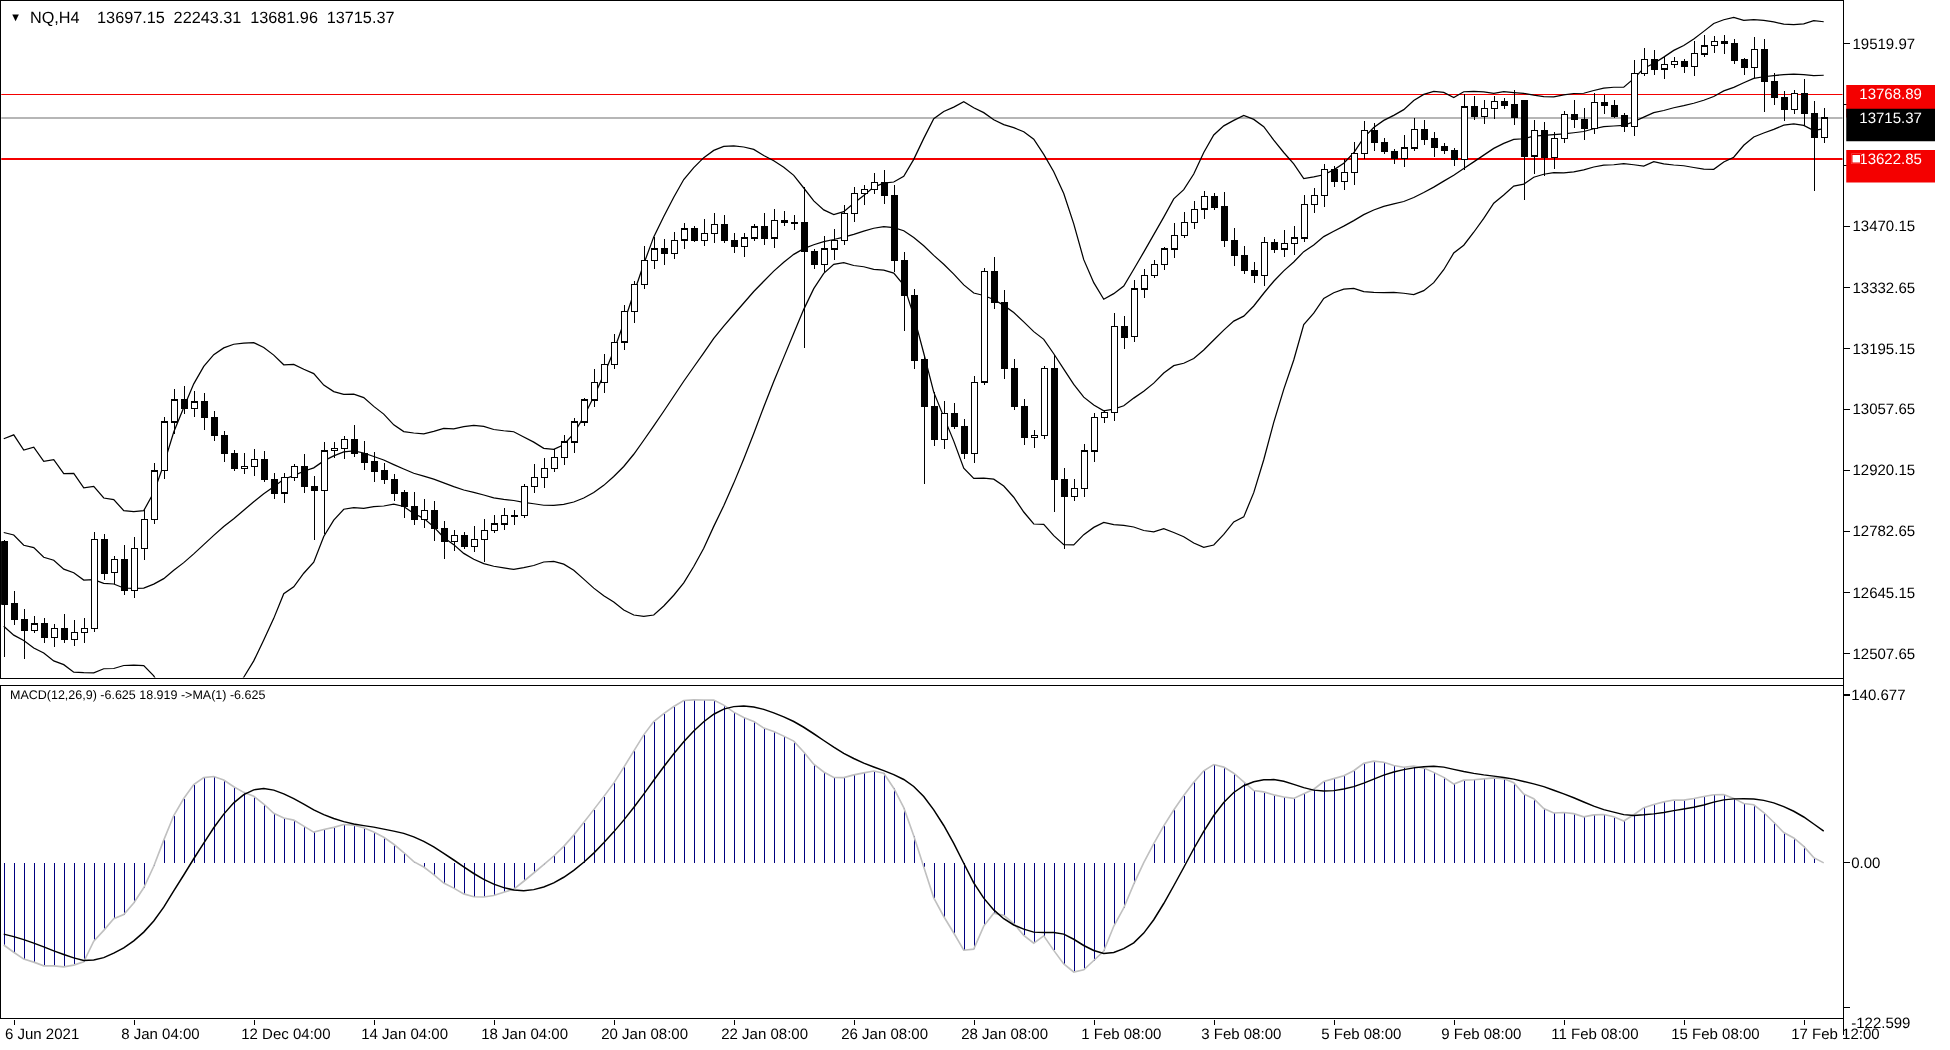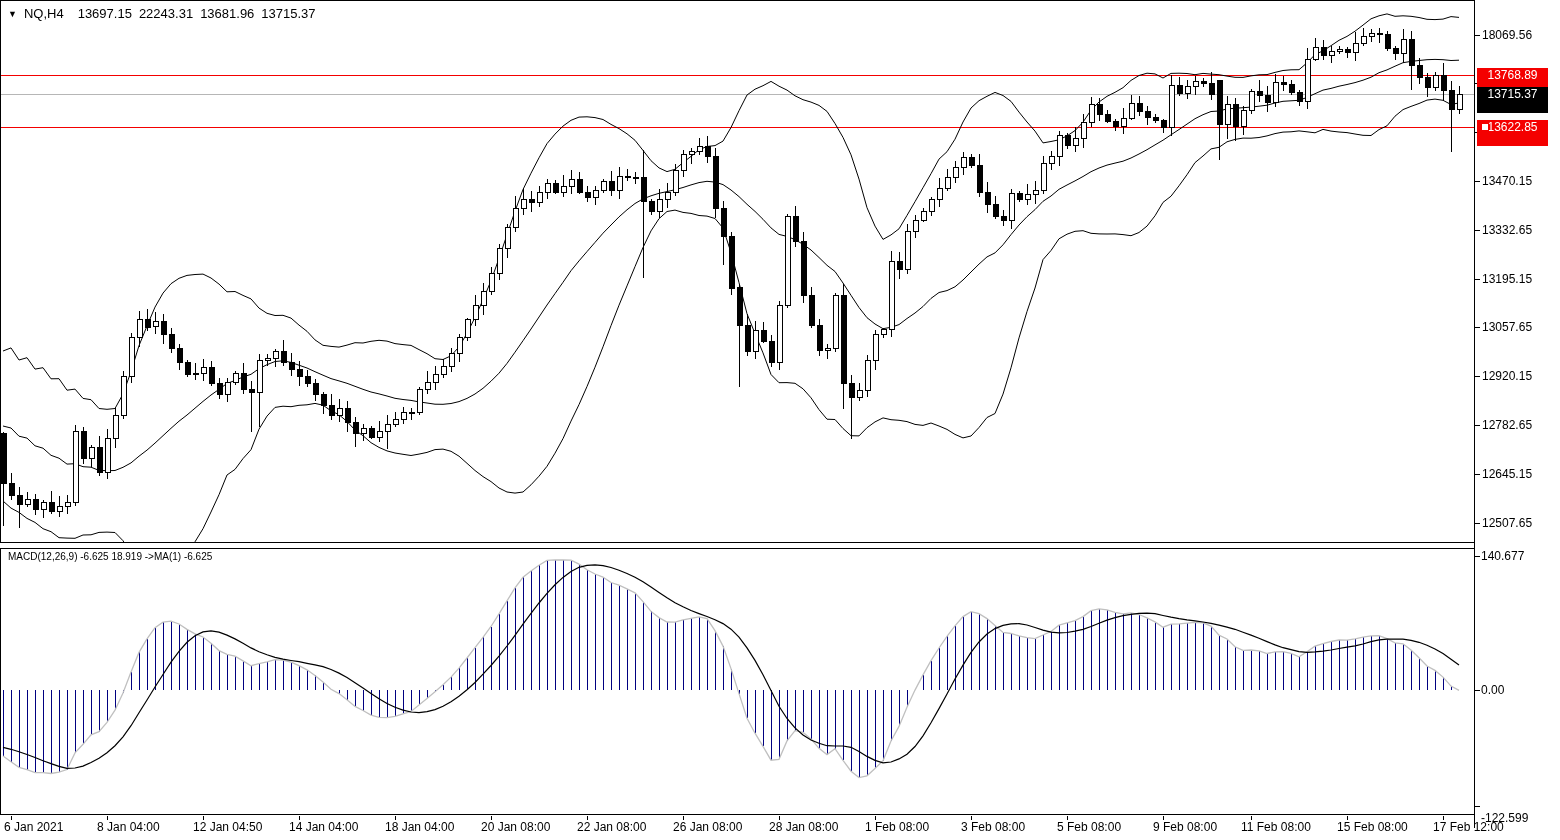--- a/index.html
+++ b/index.html
@@ -622,37 +622,37 @@
       <line x1="875.5" x2="875.5" y1="816" y2="820" stroke="#000" shape-rendering="crispEdges"></line>
       <line x1="971.5" x2="971.5" y1="816" y2="820" stroke="#000" shape-rendering="crispEdges"></line>
       <line x1="1067.5" x2="1067.5" y1="816" y2="820" stroke="#000" shape-rendering="crispEdges"></line>
       <line x1="1163.5" x2="1163.5" y1="816" y2="820" stroke="#000" shape-rendering="crispEdges"></line>
       <line x1="1251.5" x2="1251.5" y1="816" y2="820" stroke="#000" shape-rendering="crispEdges"></line>
       <line x1="1347.5" x2="1347.5" y1="816" y2="820" stroke="#000" shape-rendering="crispEdges"></line>
       <line x1="1443.5" x2="1443.5" y1="816" y2="820" stroke="#000" shape-rendering="crispEdges"></line>
     </svg>
 
   <div id="labels">
-      <div class="axis-label" style="left: 1482px; top: 27.5px;">18069.56</div>
+      <div class="axis-label" style="left: 1482px; top: 27.5px;">19519.97</div>
       <div class="axis-label" style="left: 1482px; top: 76.3px;">13745.15</div>
       <div class="axis-label" style="left: 1482px; top: 125.1px;">13607.65</div>
       <div class="axis-label" style="left: 1482px; top: 173.9px;">13470.15</div>
       <div class="axis-label" style="left: 1482px; top: 222.7px;">13332.65</div>
       <div class="axis-label" style="left: 1482px; top: 271.5px;">13195.15</div>
       <div class="axis-label" style="left: 1482px; top: 320.3px;">13057.65</div>
       <div class="axis-label" style="left: 1482px; top: 369.1px;">12920.15</div>
       <div class="axis-label" style="left: 1482px; top: 417.9px;">12782.65</div>
       <div class="axis-label" style="left: 1482px; top: 466.7px;">12645.15</div>
       <div class="axis-label" style="left: 1482px; top: 515.5px;">12507.65</div>
       <div class="axis-label" style="left: 1481px; top: 548.5px;">140.677</div>
       <div class="axis-label" style="left: 1481px; top: 682.5px;">0.00</div>
       <div class="axis-label" style="left: 1481px; top: 798.5px; margin-top: 12px;">-122.599</div>
-      <div class="axis-label" style="left: 4px; top: 820px;">6 Jan 2021</div>
+      <div class="axis-label" style="left: 4px; top: 820px;">6 Jun 2021</div>
       <div class="axis-label" style="left: 97px; top: 820px;">8 Jan 04:00</div>
-      <div class="axis-label" style="left: 193px; top: 820px;">12 Jan 04:50</div>
+      <div class="axis-label" style="left: 193px; top: 820px;">12 Dec 04:00</div>
       <div class="axis-label" style="left: 289px; top: 820px;">14 Jan 04:00</div>
       <div class="axis-label" style="left: 385px; top: 820px;">18 Jan 04:00</div>
       <div class="axis-label" style="left: 481px; top: 820px;">20 Jan 08:00</div>
       <div class="axis-label" style="left: 577px; top: 820px;">22 Jan 08:00</div>
       <div class="axis-label" style="left: 673px; top: 820px;">26 Jan 08:00</div>
       <div class="axis-label" style="left: 769px; top: 820px;">28 Jan 08:00</div>
       <div class="axis-label" style="left: 865px; top: 820px;">1 Feb 08:00</div>
       <div class="axis-label" style="left: 961px; top: 820px;">3 Feb 08:00</div>
       <div class="axis-label" style="left: 1057px; top: 820px;">5 Feb 08:00</div>
       <div class="axis-label" style="left: 1153px; top: 820px;">9 Feb 08:00</div>

